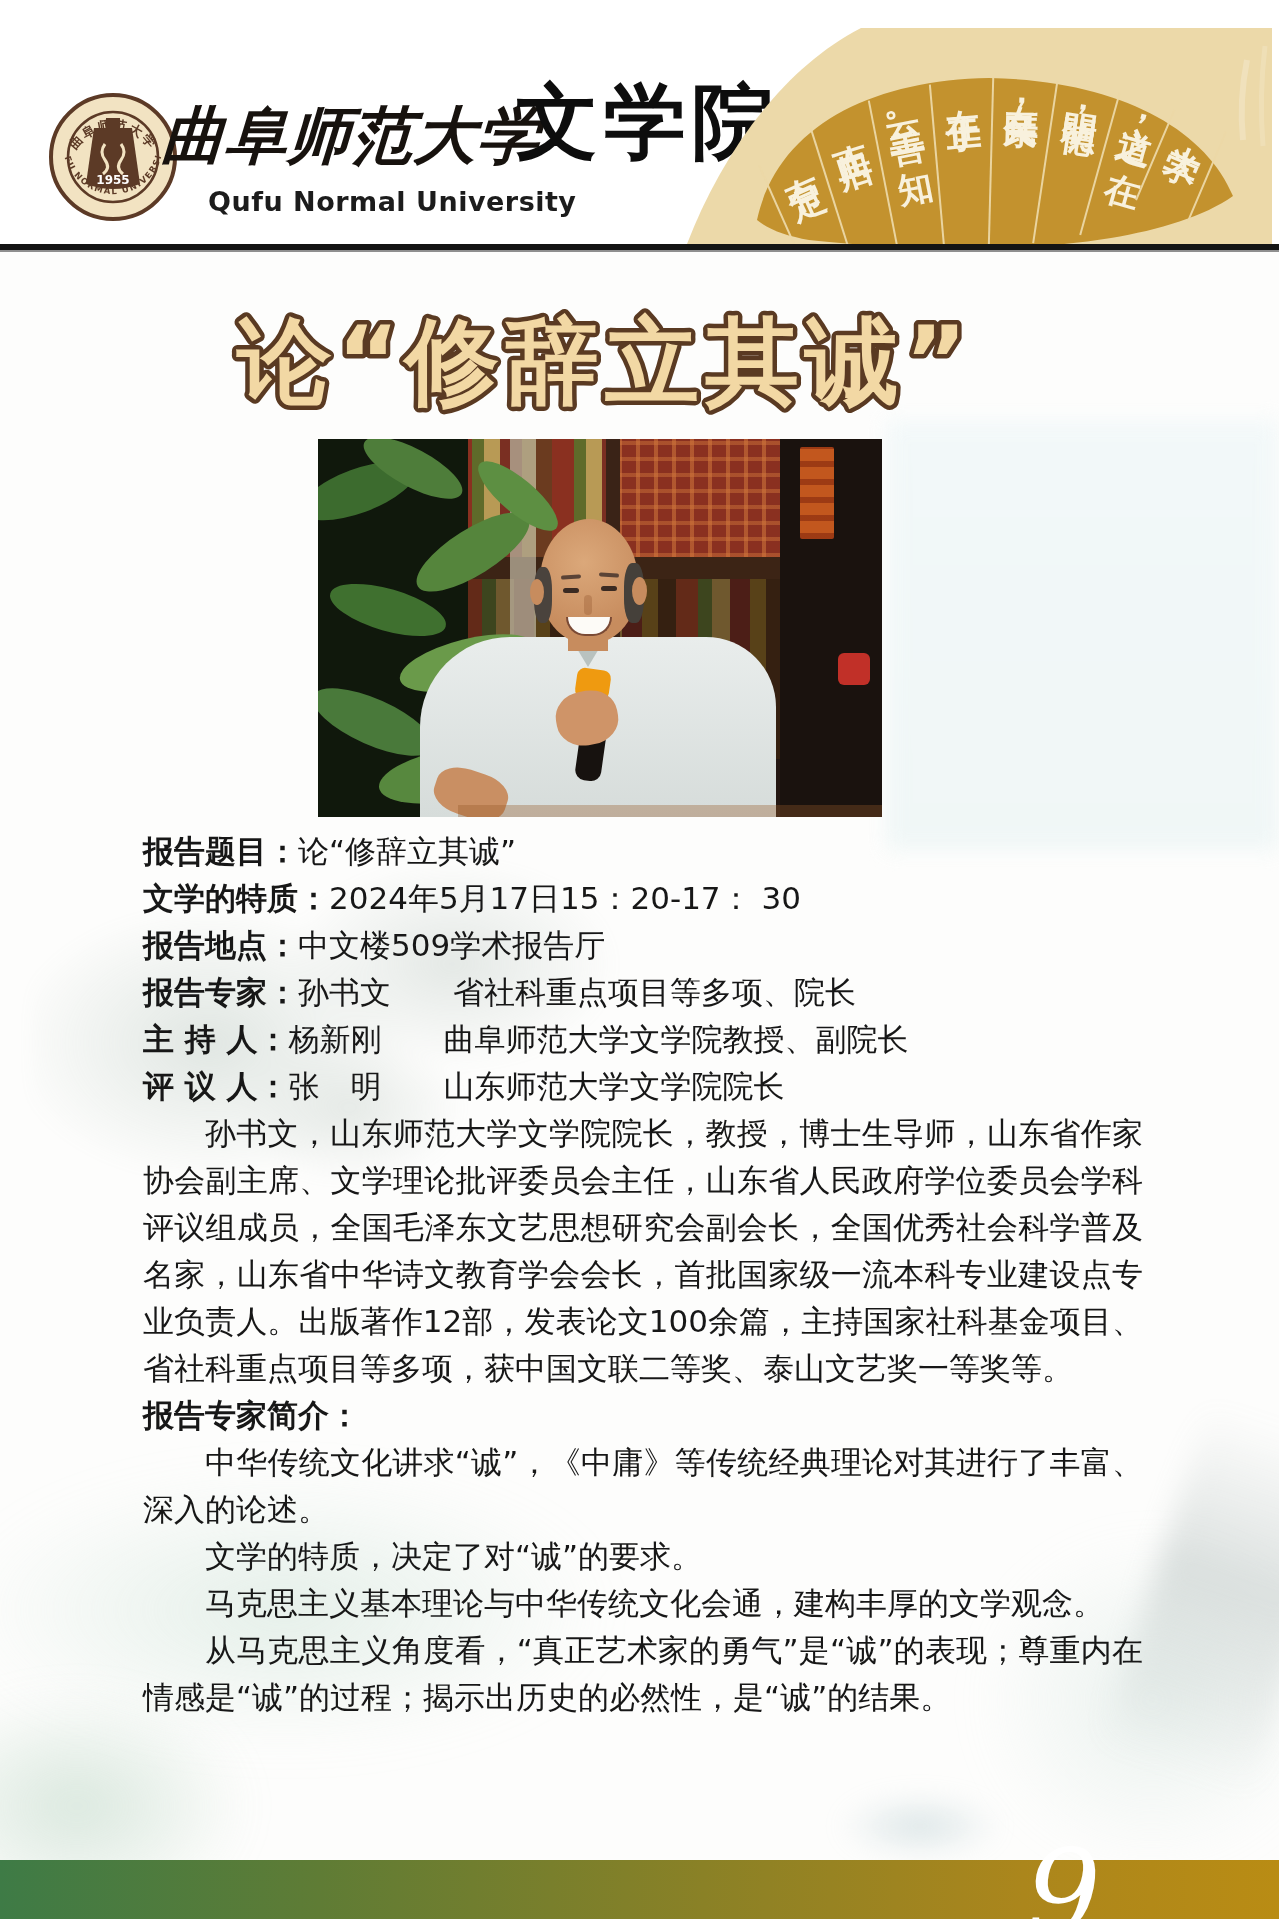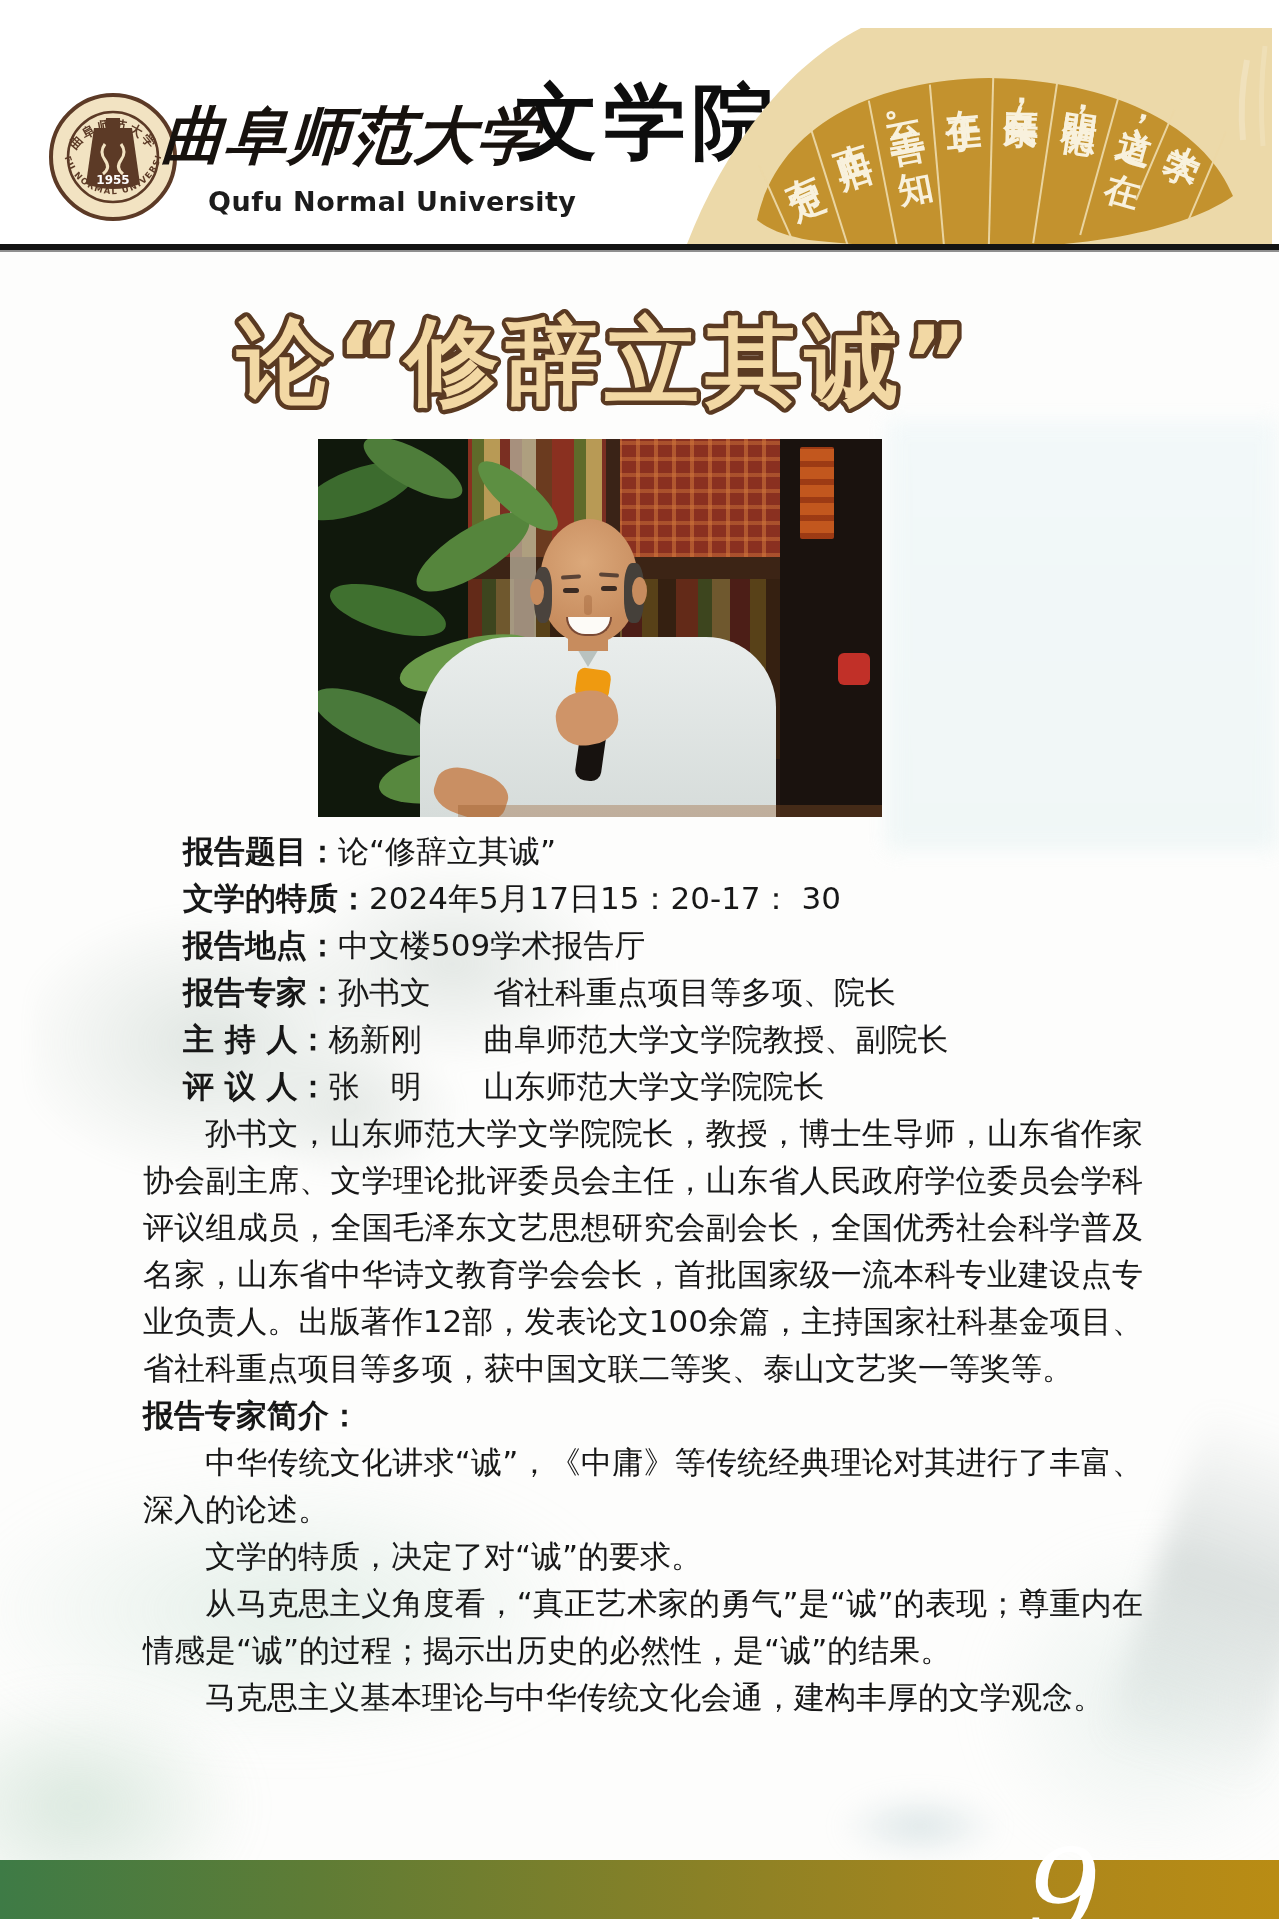--- a/index.html
+++ b/index.html
@@ -96,21 +96,21 @@
   .mic-cap{left:258px;top:230px;width:34px;height:30px;background:#ef9a10;border-radius:8px;transform:rotate(8deg);}
   .mic-body{left:262px;top:254px;width:26px;height:88px;background:#17120f;border-radius:10px;transform:rotate(8deg);}
   .hand{left:238px;top:252px;width:62px;height:54px;background:#cf9468;border-radius:45%;transform:rotate(-10deg);}
   .forearm{left:116px;top:332px;width:74px;height:46px;background:#c98f63;border-radius:40%;transform:rotate(18deg);}
   .desk-blur{left:140px;top:366px;width:424px;height:12px;background:rgba(150,90,40,.35);}
 
   
   .info{position:absolute;left:143px;top:828px;width:1000px;z-index:3;color:#171717;
     font-size:31px;line-height:47px;text-align:justify;}
   .info .row{white-space:nowrap;}
-  .info .lab{font-weight:bold;margin-left:40px;}
+  .info .lab{font-weight:bold;}
   .sec-head{font-weight:bold;}
   .para{text-indent:2em;margin:0;}
 
   
   .footer-bar{position:absolute;left:0;top:1860px;width:1279px;height:59px;z-index:2;
     background:linear-gradient(90deg,#3e7b46 0%,#5f7c35 25%,#8a8126 55%,#ab861c 80%,#b98c14 100%);}
   .footer-quote{position:absolute;left:1026px;top:1842px;z-index:3;color:#ffffff;
     font-family:"DejaVu Serif",serif;font-style:italic;font-size:118px;line-height:100px;}
 </style>
 </head>
@@ -230,18 +230,18 @@
   <div class="row"><span class="lab">报告地点：</span><span>中文楼509学术报告厅</span></div>
   <div class="row"><span class="lab">报告专家：</span><span>孙书文　　省社科重点项目等多项、院长</span></div>
   <div class="row"><span class="lab">主 持 人：</span><span>杨新刚　　曲阜师范大学文学院教授、副院长</span></div>
   <div class="row"><span class="lab">评 议 人：</span><span>张　明　　山东师范大学文学院院长</span></div>
 
   <p class="para">孙书文，山东师范大学文学院院长，教授，博士生导师，山东省作家协会副主席、文学理论批评委员会主任，山东省人民政府学位委员会学科评议组成员，全国毛泽东文艺思想研究会副会长，全国优秀社会科学普及名家，山东省中华诗文教育学会会长，首批国家级一流本科专业建设点专业负责人。出版著作12部，发表论文100余篇，主持国家社科基金项目、省社科重点项目等多项，获中国文联二等奖、泰山文艺奖一等奖等。</p>
 
   <div class="sec-head">报告专家简介：</div>
   <p class="para">中华传统文化讲求“诚”，《中庸》等传统经典理论对其进行了丰富、深入的论述。</p>
   <p class="para">文学的特质，决定了对“诚”的要求。</p>
+  <p class="para">马克思主义基本理论与中华传统文化会通，建构丰厚的文学观念。</p>
   <p class="para">从马克思主义角度看，“真正艺术家的勇气”是“诚”的表现；尊重内在情感是“诚”的过程；揭示出历史的必然性，是“诚”的结果。</p>
-  <p class="para">马克思主义基本理论与中华传统文化会通，建构丰厚的文学观念。</p>
 </div>
 
 <div class="footer-bar"></div>
 <div class="footer-quote">9</div>
 
 </body></html>

